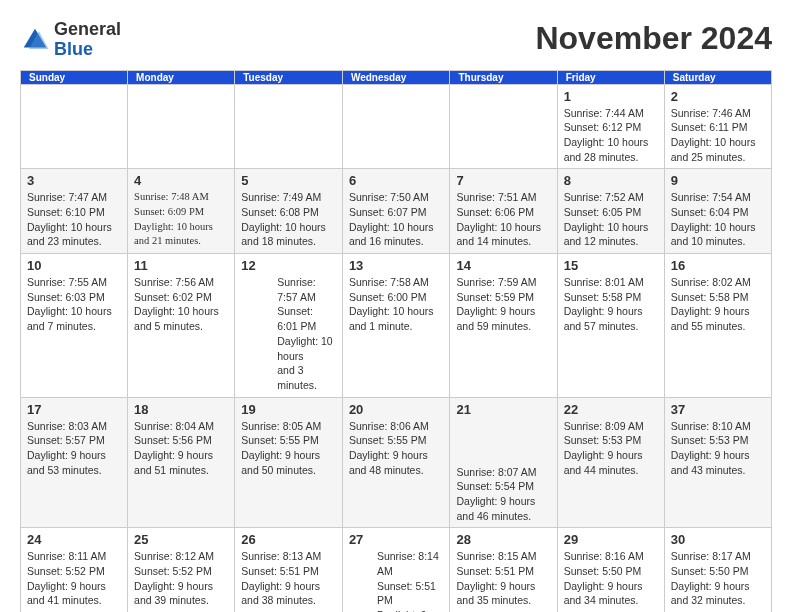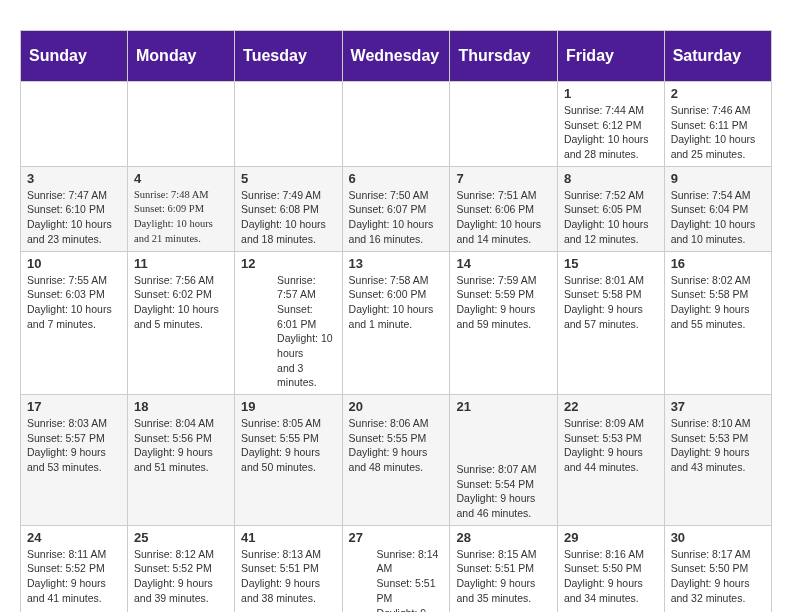--- a/index.html
+++ b/index.html
@@ -43,25 +43,25 @@
     .location {
       font-size: 16px;
       color: #555;
     }
     .calendar {
       width: 100%;
       border-collapse: collapse;
       font-size: 11px;
     }
     .calendar th {
-      background-color: #4c1d95;
+      background-color: #1d4ed8;
       color: white;
-      padding: 16px 8px;
+      padding: 1px 8px;
       text-align: left;
-      font-size: 16px;
+      font-size: 10px;
       font-weight: bold;
       border: 1px solid #ccc;
     }
     .calendar td {
       border: 1px solid #ccc;
       vertical-align: top;
       padding: 4px 6px;
       width: 108px;
       min-height: 80px;
       background: #fff;
@@ -85,21 +85,32 @@
       background: #fff !important;
     }
     
     .row-even td { background: #f0f0f0; }
     .row-odd td { background: #ffffff; }
   </style>
 </head>
 <body>
 
 <div class="header">
+  <div class="logo">
+    <svg class="logo-icon" viewBox="0 0 40 40">
+      <polygon points="20,5 35,30 5,30" fill="#1a5fb4"></polygon>
+      <polygon points="25,8 38,32 12,32" fill="#4a90d9" opacity="0.5"></polygon>
+    </svg>
+    <div class="logo-text">
+      <span class="logo-general">General</span><br>
+      <span class="logo-blue">Blue</span>
+    </div>
+  </div>
   <div class="title-block">
+    <div class="month-title">November 2024</div>
   </div>
 </div>
 
 <table class="calendar">
   <thead>
     <tr>
     <th>Sunday</th>
         <th>Monday</th>
         <th>Tuesday</th>
         <th>Wednesday</th>
@@ -292,21 +303,21 @@
 and 41 minutes.</div>
         </td>
         <td>
           <span class="day-number">25</span>
           <div class="day-info" style="white-space: pre-line;">Sunrise: 8:12 AM
 Sunset: 5:52 PM
 Daylight: 9 hours
 and 39 minutes.</div>
         </td>
         <td>
-          <span class="day-number">41</span>
+          <span class="day-number">26</span>
           <div class="day-info" style="white-space: pre-line;">Sunrise: 8:13 AM
 Sunset: 5:51 PM
 Daylight: 9 hours
 and 38 minutes.</div>
         </td>
         <td>
           <span class="day-number">27</span>
           <div class="day-info" style="white-space: pre-line; margin-left: 28px;">Sunrise: 8:14 AM
 Sunset: 5:51 PM
 Daylight: 9 hours

